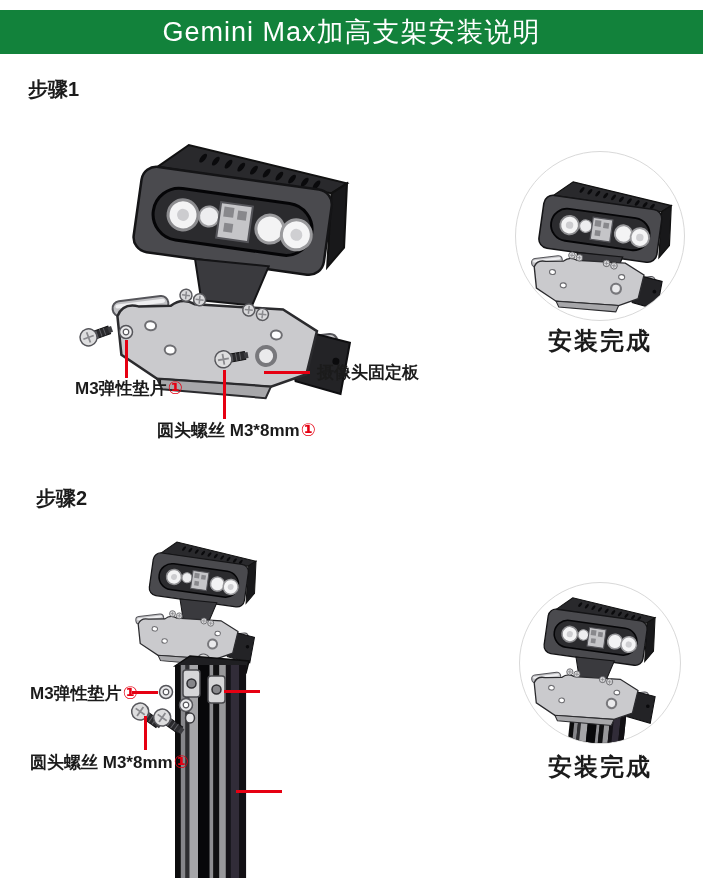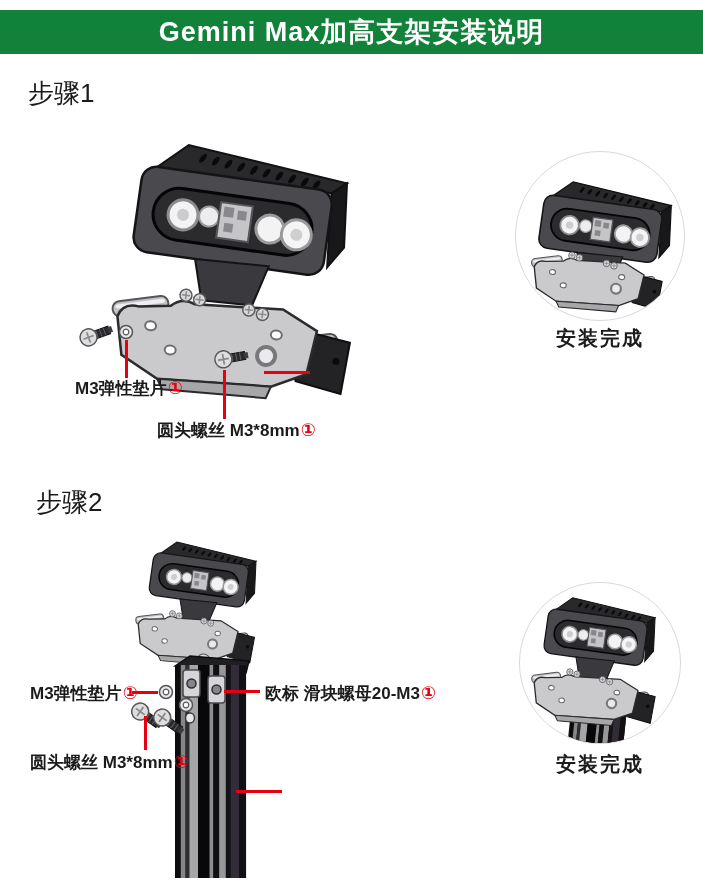--- a/index.html
+++ b/index.html
@@ -1,30 +1,30 @@
 <!DOCTYPE html>
 <html><head>
 <meta charset="utf-8">
 <style>
   html,body{margin:0;padding:0;background:#fff;}
   .page{position:relative;width:703px;height:885px;background:#ffffff;overflow:hidden;
         font-family:"Liberation Sans","DejaVu Sans",sans-serif;color:#1b1b1b;}
   .banner{position:absolute;left:0;top:10px;width:703px;height:44px;background:#12823B;
           display:flex;align-items:center;justify-content:center;}
-  .banner-title{color:#ffffff;font-size:27px;font-weight:700;letter-spacing:1px;}
-  .step-heading{position:absolute;font-size:26px;font-weight:400;}
+  .banner-title{color:#ffffff;font-size:27px;font-weight:400;letter-spacing:1px;}
+  .step-heading{position:absolute;font-size:20px;font-weight:700;}
   .callout{position:absolute;font-size:17px;font-weight:600;white-space:nowrap;line-height:22px;}
   .callout .badge{color:#e60012;font-size:18px;font-weight:600;margin-left:1px;}
   .callout .ln{display:block;}
   .leader{position:absolute;background:#e60012;}
   .leader.v{width:2.5px;}
   .leader.h{height:2.5px;}
   .result-circle{position:absolute;background:#fff;border:1.5px solid #d9d9d9;border-radius:50%;
                  overflow:hidden;box-sizing:border-box;}
-  .result-caption{position:absolute;text-align:center;font-size:20px;font-weight:700;letter-spacing:2px;}
+  .result-caption{position:absolute;text-align:center;font-size:24px;font-weight:700;letter-spacing:2px;}
   svg.illus{position:absolute;}
 </style>
 </head>
 <body>
 
 <svg width="0" height="0" style="position:absolute" aria-hidden="true">
   <defs>
     <g id="cam">
       <path d="M14,10 L42,-16 L204,0 L190,12 Z" fill="#29292c" stroke="#111" stroke-width="2"></path>
       <g fill="#0a0a0c">
@@ -146,20 +146,21 @@
   <div class="leader v" style="left:223px;top:370px;height:49px"></div>
   <div class="leader h" style="left:264px;top:371px;width:46px"></div>
 
   <div class="callout" style="left:75px;top:377px">
     <span>M3弹性垫片</span><span class="badge">①</span>
   </div>
   <div class="callout" style="left:157px;top:419px">
     <span>圆头螺丝 M3*8mm</span><span class="badge">①</span>
   </div>
   <div class="callout" style="left:317px;top:362px">
+    <span class="ln">摄像头固定板</span>
   </div>
 
   <div class="result-circle" style="left:515px;top:151px;width:170px;height:170px">
     <svg width="170" height="170" viewBox="0 0 170 170">
       <g transform="translate(30,36) scale(0.62) rotate(8)">
           <use href="#cam"></use>
         </g>
       <g transform="translate(18,96) scale(0.55) rotate(6)">
           <use href="#plate"></use>
         </g>
@@ -197,23 +198,20 @@
   </svg>
 
   <div class="leader h" style="left:132px;top:691px;width:26px"></div>
   <div class="leader h" style="left:224px;top:690px;width:36px"></div>
   <div class="leader v" style="left:144px;top:716px;height:34px"></div>
   <div class="leader h" style="left:236px;top:790px;width:46px"></div>
 
   <div class="callout" style="left:30px;top:682px">
     <span>M3弹性垫片</span><span class="badge">①</span>
   </div>
-  <div class="callout" style="left:265px;top:682px">
-    <span>欧标 滑块螺母20-M3</span><span class="badge">①</span>
-  </div>
   <div class="callout" style="left:30px;top:751px">
     <span>圆头螺丝 M3*8mm</span><span class="badge">①</span>
   </div>
 
   <div class="result-circle" style="left:519px;top:582px;width:162px;height:162px">
     <svg width="162" height="162" viewBox="0 0 162 162">
       <g transform="translate(52,118) rotate(6) scale(0.75,0.5)">
           <use href="#prof"></use>
         </g>
       <g transform="translate(30,20) scale(0.52) rotate(8)">

